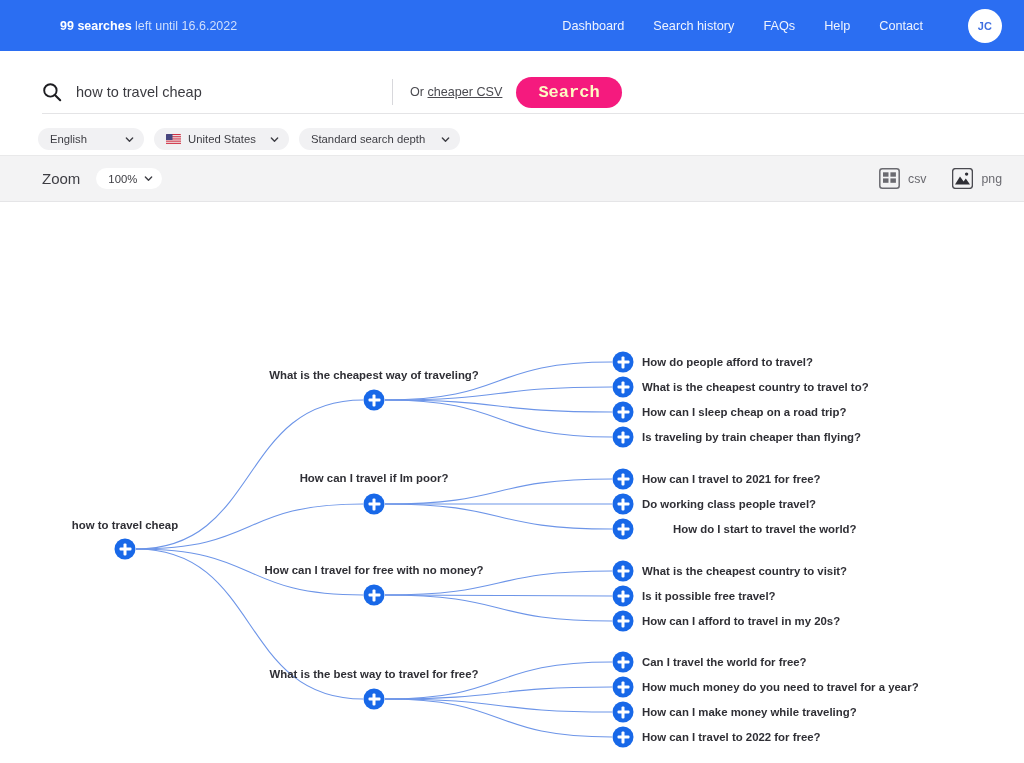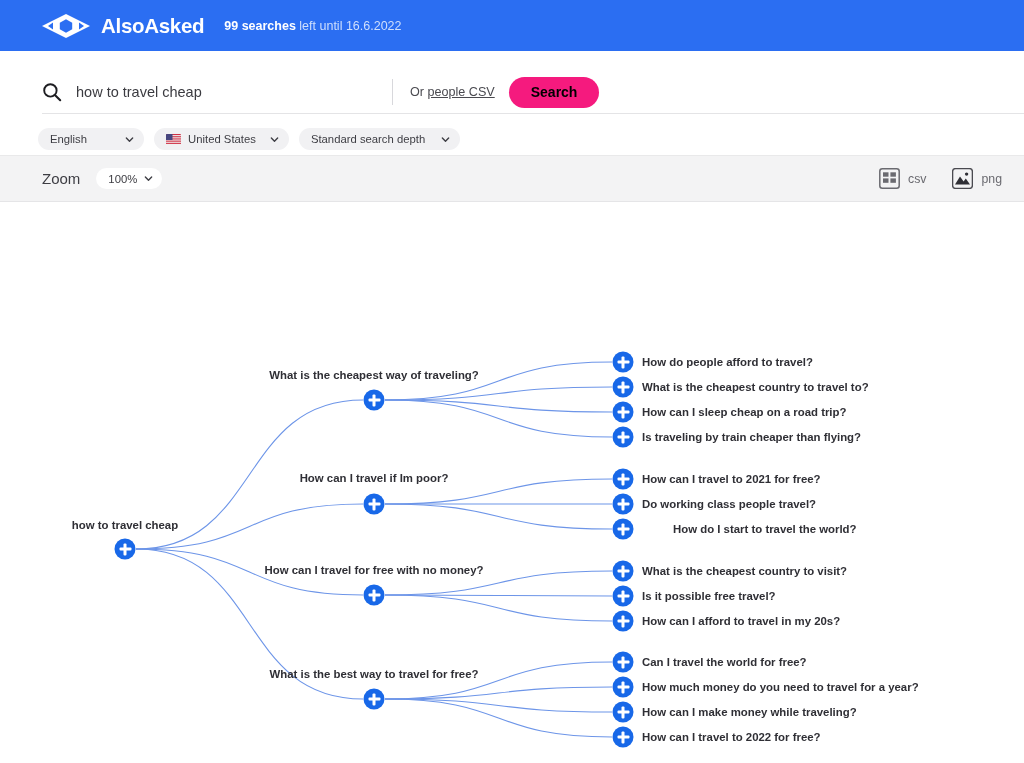--- a/index.html
+++ b/index.html
@@ -100,28 +100,28 @@
   .or-csv {
     font-size: 12.6px;
     color: #4a4a50;
     margin-left: 17px;
     white-space: nowrap;
   }
   .or-csv a { color: #4a4a50; text-decoration: underline; }
   .search-btn {
     margin-left: 14px;
     background: #f51a7e;
-    color: #000000;
+    color: #fef9c3;
     border: none;
     border-radius: 18px;
     height: 31px;
     padding: 0 22px;
-    font-size: 14px;
+    font-size: 17px;
     font-weight: bold;
-    font-family: Liberation Sans, sans-serif;
+    font-family: Liberation Mono, monospace;
     cursor: pointer;
   }
 
   .filterrow {
     display: flex;
     align-items: center;
     margin-top: 14px;
     padding-left: 14px;
   }
   .pill {
@@ -227,43 +227,42 @@
     color: #2f2f35;
     white-space: nowrap;
   }
   .node-label.above { transform: translate(-50%, -100%); }
   .node-label.right { transform: translate(0, -50%); }
 </style>
 </head>
 <body>
 
 <div class="header">
-  <div class="brand">
-    <svg class="logo-mark" viewBox="0 0 52 26">
-      <path d="M26 1 L50 13 L26 25 L2 13 Z" fill="#ffffff"></path>
-      <path d="M26 6.2 L32.2 9.7 L32.2 16.3 L26 19.8 L19.8 16.3 L19.8 9.7 Z" fill="#2b6ef2"></path>
-      <path d="M13 9.5 L8 13 L13 16.5 Z" fill="#2b6ef2"></path>
-      <path d="M39 9.5 L44 13 L39 16.5 Z" fill="#2b6ef2"></path>
-    </svg>
-    <span class="brand-name">AlsoAsked</span>
-  </div>
   <div class="quota">
     <b>99 searches</b><span> left until 16.6.2022</span>
   </div>
+  <nav class="nav">
+    <a class="nav-link" href="#">Dashboard</a>
+    <a class="nav-link" href="#">Search history</a>
+    <a class="nav-link" href="#">FAQs</a>
+    <a class="nav-link" href="#">Help</a>
+    <a class="nav-link" href="#">Contact</a>
+    <div class="avatar">JC</div>
+  </nav>
 </div>
 
 <div class="searchpanel">
   <div class="searchrow">
     <svg class="magnifier" viewBox="0 0 20 20">
       <circle cx="8.4" cy="8.4" r="6.2" fill="none" stroke="#1d1d21" stroke-width="1.9"></circle>
       <line x1="12.9" y1="12.9" x2="18.2" y2="18.2" stroke="#1d1d21" stroke-width="2.1" stroke-linecap="round"></line>
     </svg>
     <input class="search-input" type="text" value="how to travel cheap" style="">
     <div class="vdiv"></div>
-    <div class="or-csv"><span>Or </span><a href="#">people CSV</a></div>
+    <div class="or-csv"><span>Or </span><a href="#">cheaper CSV</a></div>
     <button class="search-btn">Search</button>
     <div class="search-underline"></div>
   </div>
 
   <div class="filterrow">
     <div class="pill lang">
       <span class="label">English</span>
       <svg class="caret" viewBox="0 0 10 10">
           <path d="M1.5 3.3 L5 7 L8.5 3.3" fill="none" stroke="#3d3d43" stroke-width="1.5" stroke-linecap="round" stroke-linejoin="round"></path>
         </svg>

